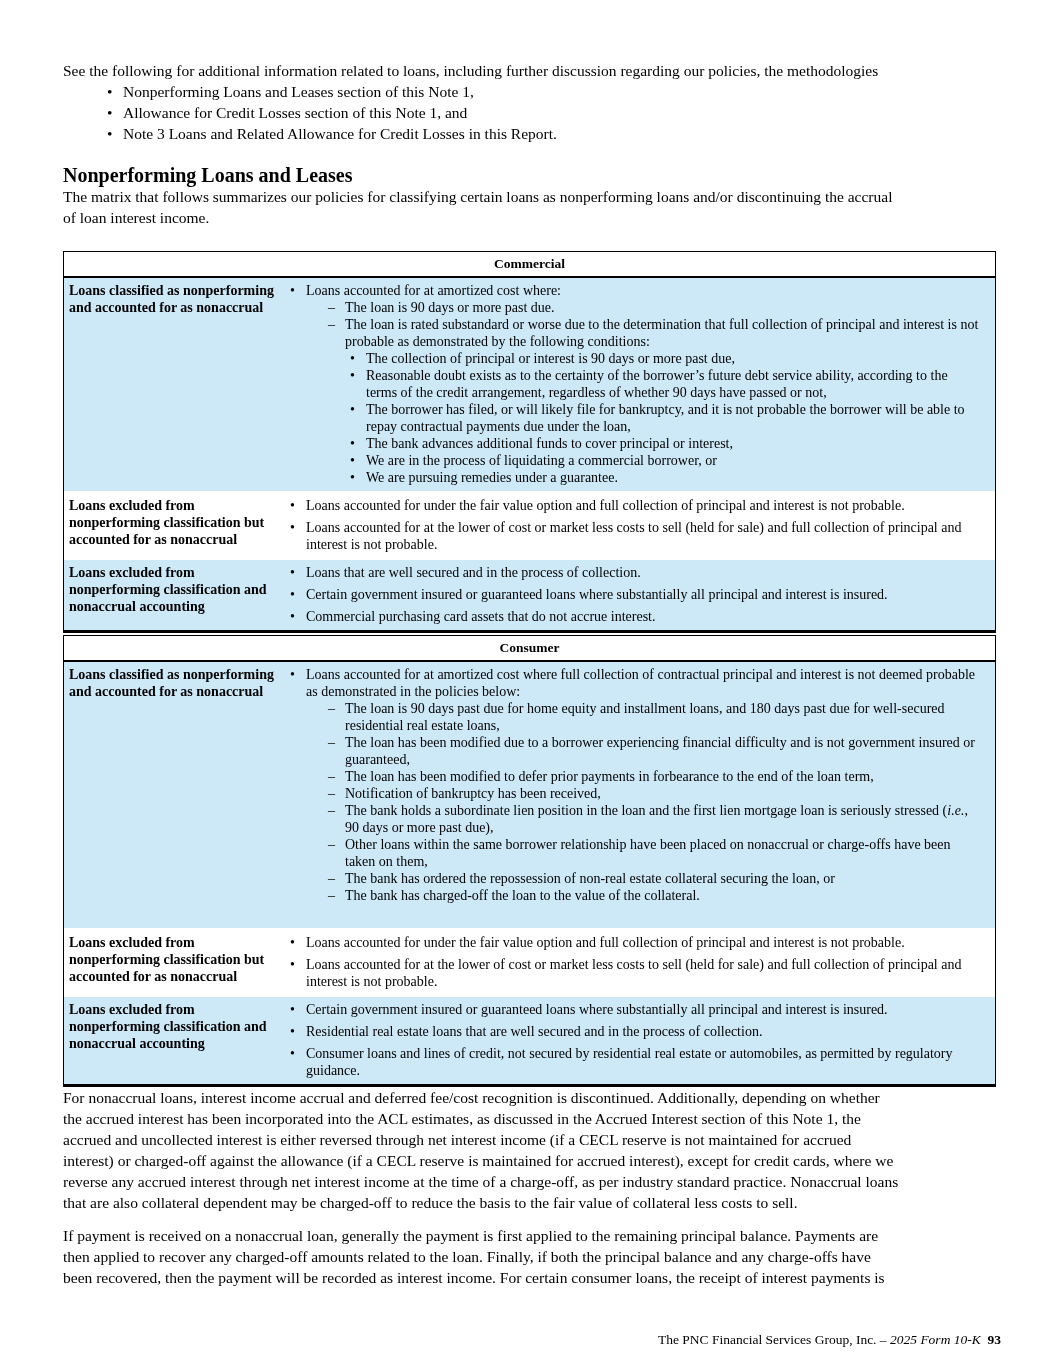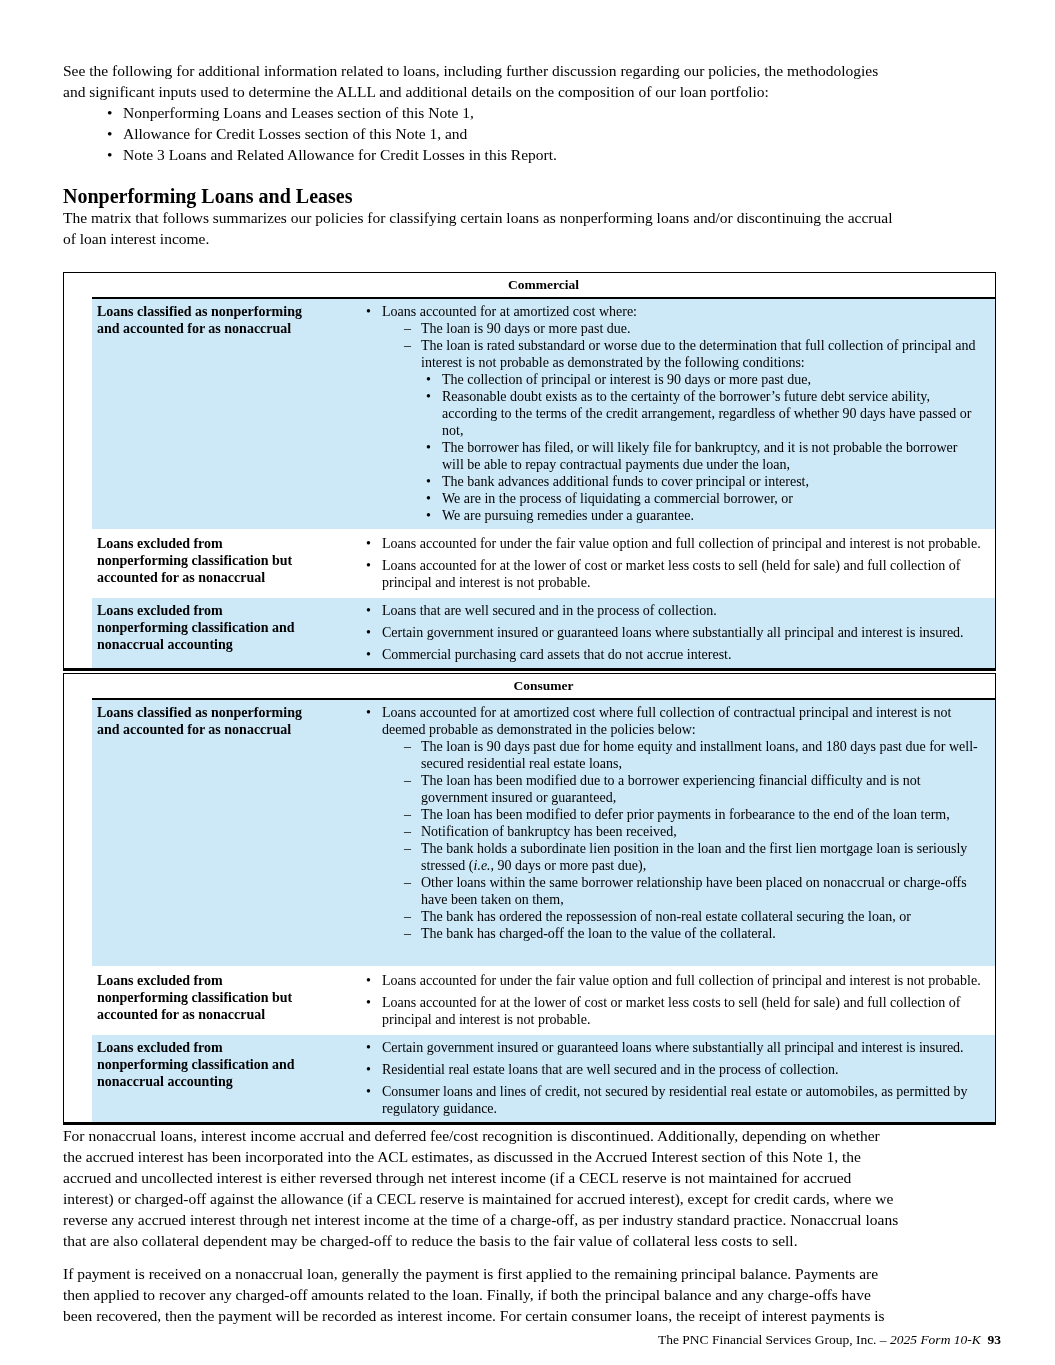--- a/index.html
+++ b/index.html
@@ -21,28 +21,28 @@
   .li { display:flex; align-items:flex-start; }
   .li .mk { flex:0 0 16px; }
   .li .tx { flex:1; }
   .li.lvl2 { padding-left:38px; }
   .li.lvl2 .mk { flex:0 0 17px; }
   .li.lvl3 { padding-left:60px; }
 
   
   .ptable {
     margin-top:23px; border:1px solid #000; border-bottom-width:3px;
-    font-size:14px; line-height:17px;padding-left:28px;
+    font-size:14px; line-height:17px;
   }
   .ptable.second { margin-top:2px; }
   .thead {
     text-align:center; font-weight:bold; font-size:13.5px;
     padding:3px 0 4px 0; border-bottom:2px solid #000; background:#fff;
   }
-  .trow { display:flex;gap:48px; }
+  .trow { display:flex; }
   .trow + .trow { border-top:2px solid #fff; }
   .trow.blue { background:#cde9f8; }
   .trow.white { background:#ffffff; }
   .cell-l {
     flex:0 0 218px; width:218px; padding:4px 8px 4px 5px;
     font-weight:bold; line-height:17px; box-sizing:border-box;
   }
   .cell-r { flex:1; padding:4px 14px 5px 8px; }
   .cell-r .li.lvl1:not(:first-child) { margin-top:5px; }
   .cell-r.pad-b { padding-bottom:24px; }
@@ -58,21 +58,20 @@
   .footer .pageno { font-weight:bold; }
 </style>
 </head>
 <body>
 
 <div class="page">
   <div class="content">
 
     <div class="para">
         <div class="ln">See the following for additional information related to loans, including further discussion regarding our policies, the methodologies</div>
-        <div class="ln">and significant inputs used to determine the ALLL and additional details on the composition of our loan portfolio:</div>
       </div>
     <div class="bullets">
         <div class="li lvl1">
           <span class="mk">•</span>
           <span class="tx"><span>Nonperforming Loans and Leases section of this Note 1,</span></span>
         </div>
         <div class="li lvl1">
           <span class="mk">•</span>
           <span class="tx"><span>Allowance for Credit Losses section of this Note 1, and</span></span>
         </div>

